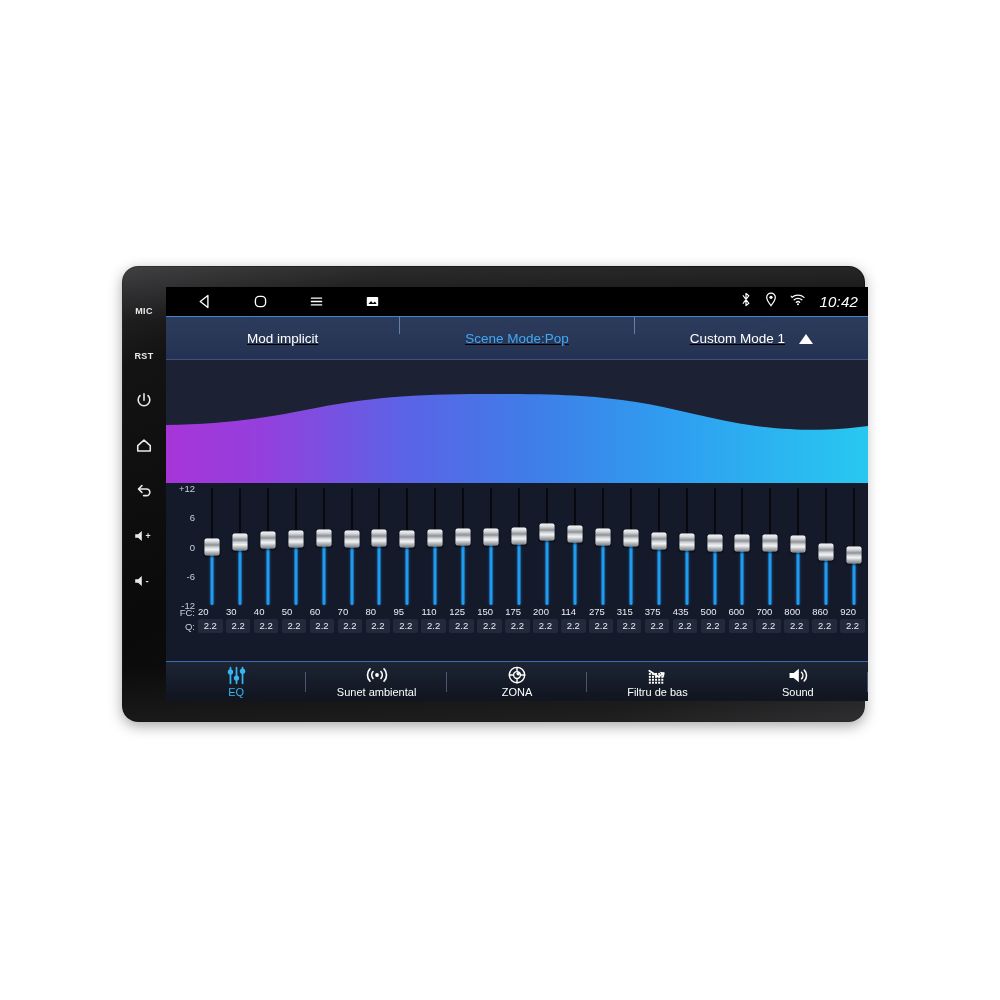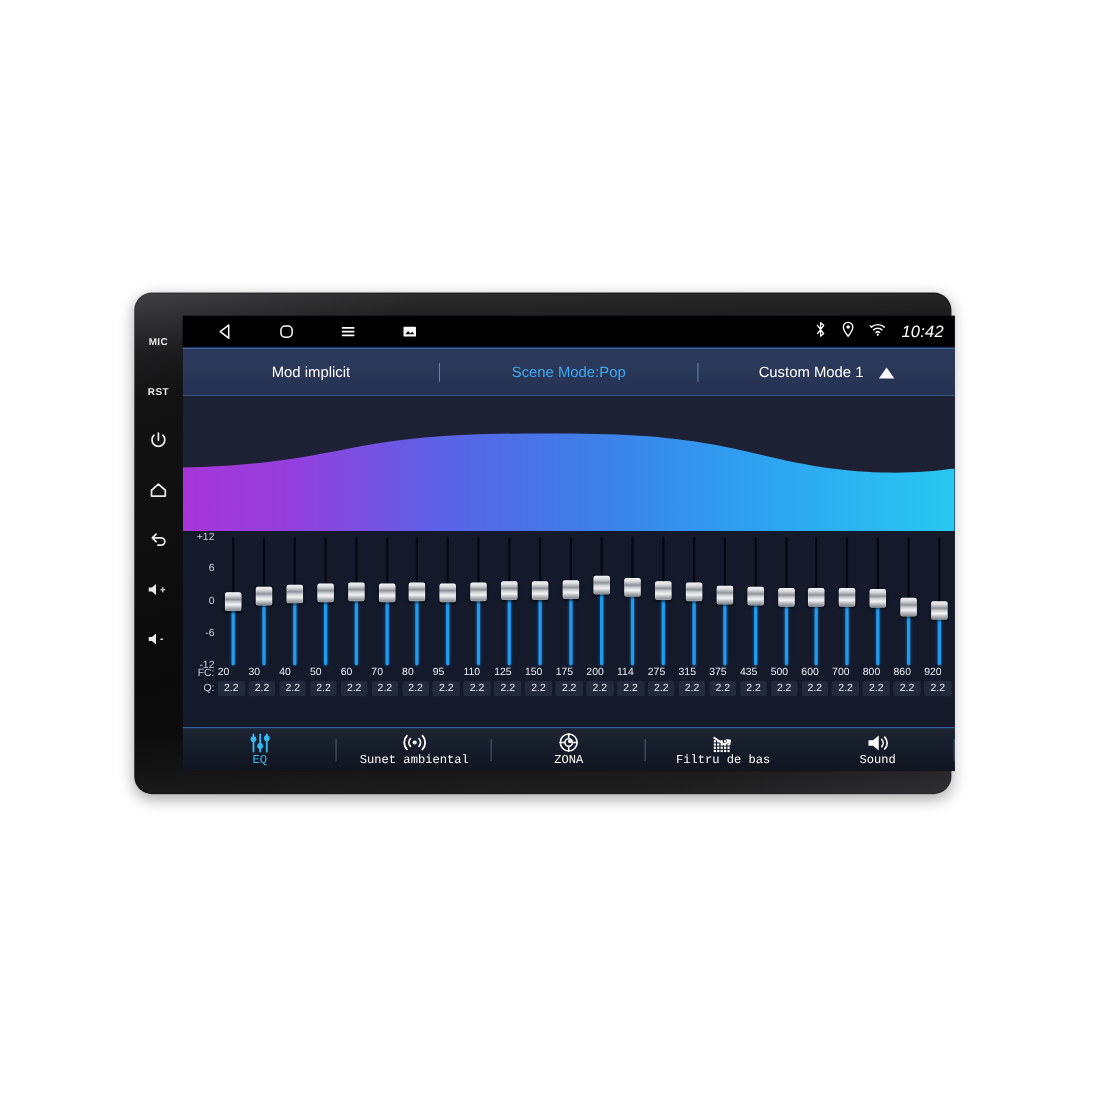--- a/index.html
+++ b/index.html
@@ -70,21 +70,21 @@
     display: flex; align-items: center; gap: 13px;
   }
   #clock { color: #fff; font-size: 15px; letter-spacing: .2px; }
 
   
   #modebar {
     position: relative;
     height: 44px;
     background: linear-gradient(180deg,#2b3b5c 0%, #2a3858 45%, #243152 100%);
     border-top: 1px solid #4f7fd1;
-    display: flex; align-items: center;
+    display: flex;  text-decoration: underline;
   }
   #modebar::after{
     content:""; position:absolute; left:0; right:0; bottom:0; height:1px;
     background: rgba(120,160,220,.30);
   }
   .mode-cell {
     flex: 1 1 0;
     display: flex; align-items: center; justify-content: center;
     gap: 14px;
     font-size: 13.5px; color: #ffffff;
@@ -190,21 +190,20 @@
     margin-top: 1px;
   }
 
   
   #tabs {
     position: relative;
     height: 40px;
     background: linear-gradient(180deg,#1d2534 0%, #151b28 55%, #10151f 100%);
     border-top: 1px solid #3c6ab0;
     display: flex;
-    font-family: Liberation Mono, monospace;
   }
   .tab {
     flex: 1 1 0;
     display: flex; flex-direction: column;
     align-items: center; justify-content: center;
     gap: 1px;
     position: relative;
     color: #ffffff;
   }
   .tab.active { color: #38b6f0; }

